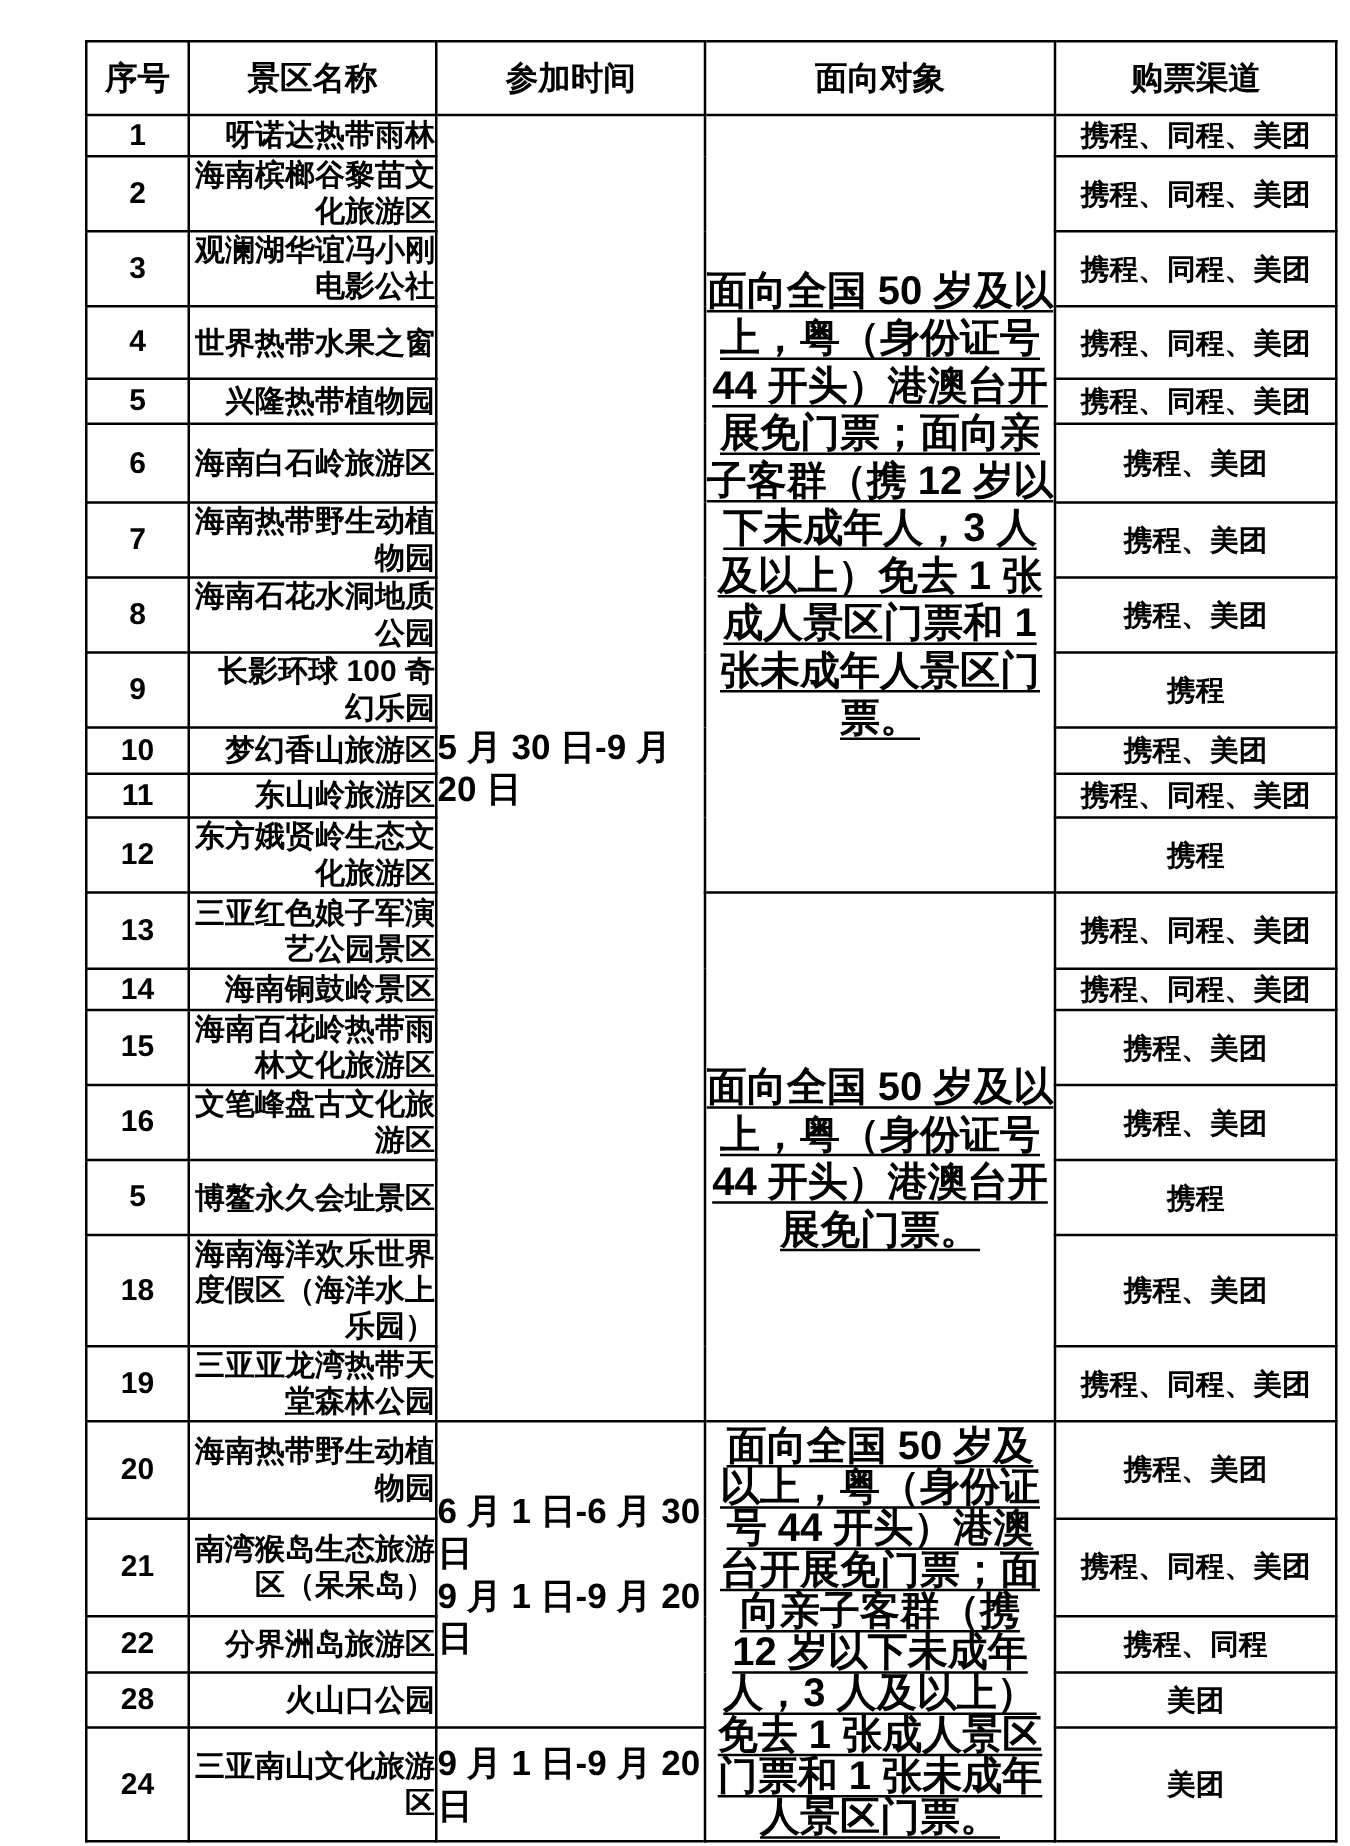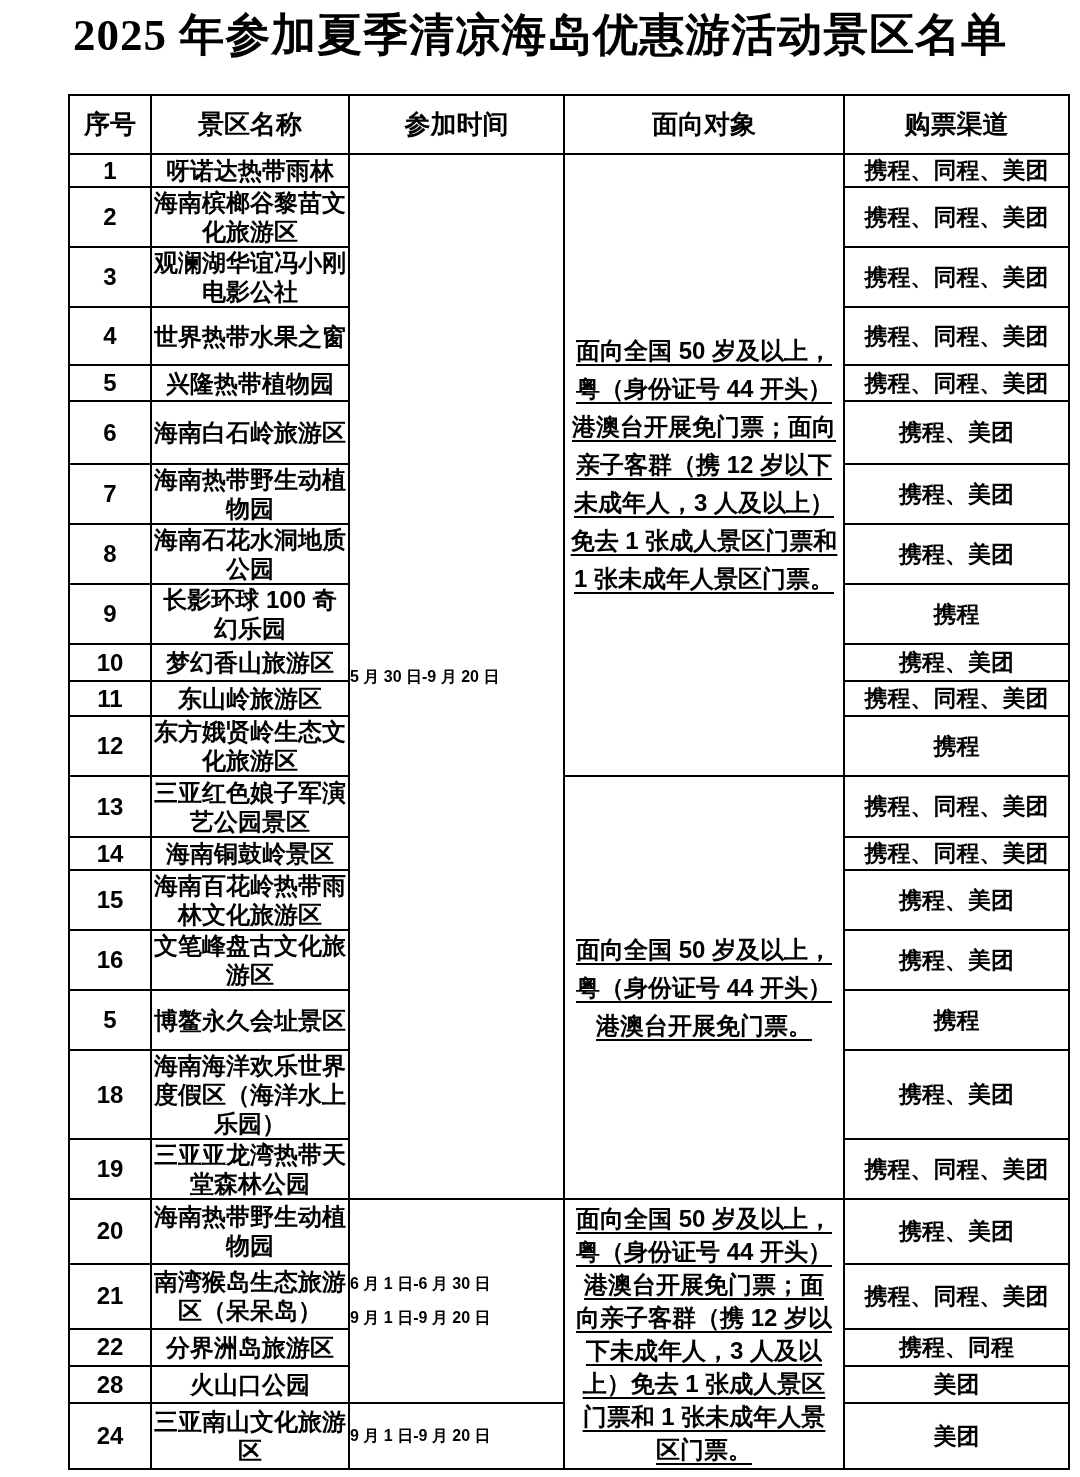--- a/index.html
+++ b/index.html
@@ -22,51 +22,50 @@
   }
   .tbl th,.tbl td{
     border:2px solid #000;
     padding:0;vertical-align:middle;
     overflow:hidden;
   }
   .tbl th{font-size:26px;font-weight:bold;text-align:center;}
   tr.hr{height:59px;}
   .seq{text-align:center;font-size:24px;}
   .name{
-    text-align:center;font-size:24px;line-height:29px;
+    text-align:right;font-size:24px;line-height:29px;
     padding:1px 3px;
   }
   .time{
-    font-size:16px;line-height:34px;
+    font-size:28px;line-height:34px;
     padding:2px 4px 2px 9px;
     white-space:pre-wrap;text-align:left;
   }
   .aud{
-    font-size:24px;line-height:38px;
+    font-size:32px;line-height:38px;
     padding:2px 11px;text-align:center;
     text-decoration:underline;
     text-underline-offset:5px;
     text-decoration-thickness:2px;
   }
   .aud.c{line-height:33px;padding:2px 9px;}
   .ch{text-align:center;font-size:23px;}
   .u{
     text-underline-offset:5px;
     text-decoration-thickness:2px;
   }
   .r32{height:32px}.r33{height:33px}.r34{height:34px}.r35{height:35px}
   .r36{height:36px}.r37{height:37px}.r57{height:57px}.r58{height:58px}
   .r59{height:59px}.r60{height:60px}.r61{height:61px}.r63{height:63px}
   .r89{height:89px}
 </style>
 </head>
 <body>
 
 <div class="page">
-  <h1 class="title">2025 年参加夏季清凉海岛优惠游活动景区名单</h1>
 
   <table class="tbl">
     <colgroup>
       <col style="width:82px">
         <col style="width:198px">
         <col style="width:215px">
       <col style="width:280px">
         <col style="width:225px">
     </colgroup>
     <thead>

